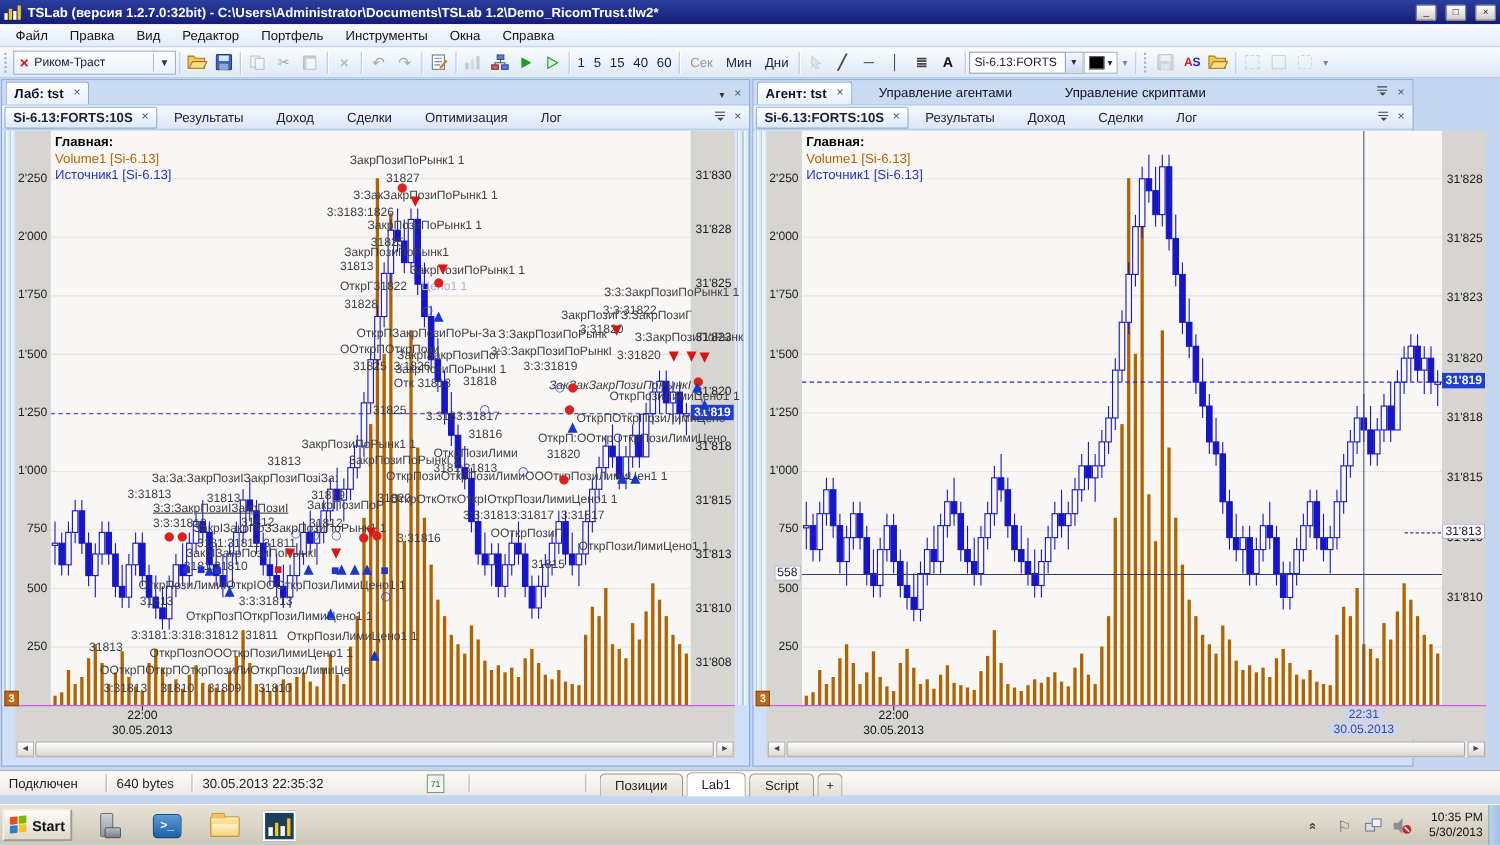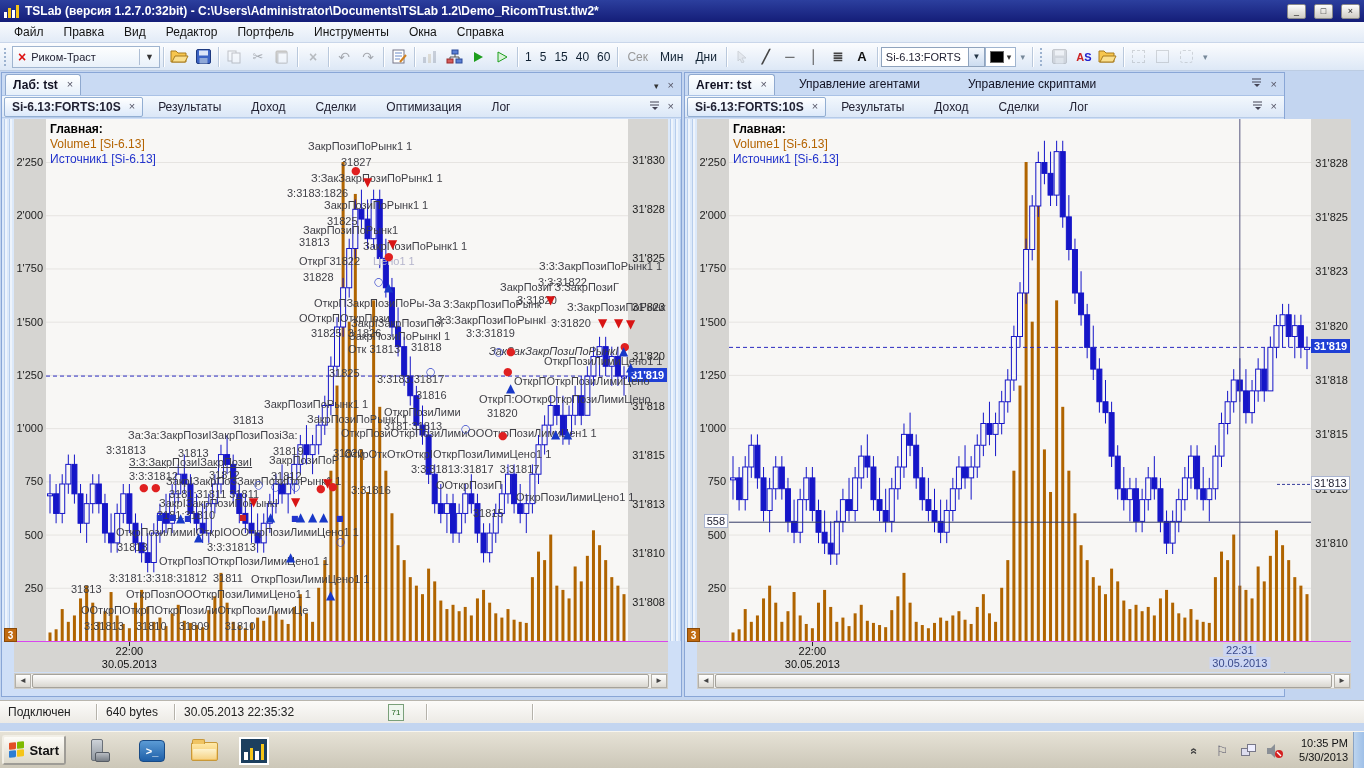--- a/index.html
+++ b/index.html
@@ -61,21 +61,21 @@
   .edge{position:absolute;top:0;height:522px;background:repeating-linear-gradient(90deg,#dce9fa 0 2px,#b7cdec 2px 3px,#eef4fc 3px 5px)}
   .edgeL{left:0;width:12px}.edgeR{left:666px;right:0}
   .ax{position:absolute;top:0;height:522px;background:#d6d5d2;z-index:2}
   .lax{left:12px;width:32px}.rax{left:626px;width:40px}
   .tick{position:absolute;font-size:11px;color:#1c1c1c;white-space:nowrap;right:3px}
   .plot{position:absolute;left:44px;top:0;width:582px;height:522px;background:#f8f7f5;z-index:1}
   .legend{position:absolute;left:4px;top:3px;font-size:12px;line-height:15px;z-index:4;white-space:nowrap}
   .lg-t{font-weight:bold;color:#000;display:block}
   .lg-v{color:#b46300;display:block}
   .lg-s{color:#2233cc;display:block}
-  .ann-layer{position:absolute;left:9px;top:0;width:678px;height:522px;z-index:5;pointer-events:none}
+  .ann-layer{position:absolute;left:19px;top:0;width:678px;height:522px;z-index:5;pointer-events:none}
   .ann{position:absolute;font-size:11px;color:#3f3f46;white-space:pre;line-height:1}
   .ann.g{color:#b4b4cc}
   .mk{position:absolute;line-height:1;font-family:"DejaVu Sans",sans-serif}
   .cp-label{position:absolute;left:0;background:#1f3fd4;color:#fff;font-size:11px;font-weight:bold;padding:1px 3px;z-index:7;white-space:nowrap}
   .pos-label{position:absolute;background:#fdfdff;border:1px solid #aab4d0;color:#223;font-size:11px;padding:0 2px;z-index:6;white-space:nowrap}
   .xstrip{position:absolute;left:12px;top:522px;width:654px;height:31px;background:#d6d5d2;border-top:1px solid #d946ef;z-index:2}
   .xlab{position:absolute;font-size:11px;color:#111;transform:translateX(-50%);white-space:nowrap}
   .xlab.hl{background:#ccd6f2;color:#3a4a8a;padding:0 3px}
   .xtickmark{position:absolute;width:1px;height:4px;background:#222;top:0}
   .hscroll{position:absolute;left:12px;top:554px;width:654px;height:16px;background:#f2f1ee;border:1px solid #cfcdc8}
@@ -1186,20 +1186,26 @@
 
   <div id="statusbar">
     <span class="sb-item" style="left:8px">Подключен</span>
     <span class="vsep" style="left:96px"></span>
     <span class="sb-item" style="left:106px">640 bytes</span>
     <span class="vsep" style="left:174px"></span>
     <span class="sb-item" style="left:184px">30.05.2013 22:35:32</span>
     <span class="ind71" style="left:388px">71</span>
     <span class="vsep" style="left:426px"></span>
     <span class="vsep" style="left:532px"></span>
+    <span class="stabs" id="stabs">
+        <span class="stab">Позиции</span>
+        <span class="stab active">Lab1</span>
+        <span class="stab">Script</span>
+        <span class="stab plus">+</span>
+      </span>
   </div>
 
   <div id="taskbar">
     <div id="start-btn">
       <span class="flag">
           <i class="f1"></i>
           <i class="f2"></i>
           <i class="f3"></i>
           <i class="f4"></i>
         </span>

